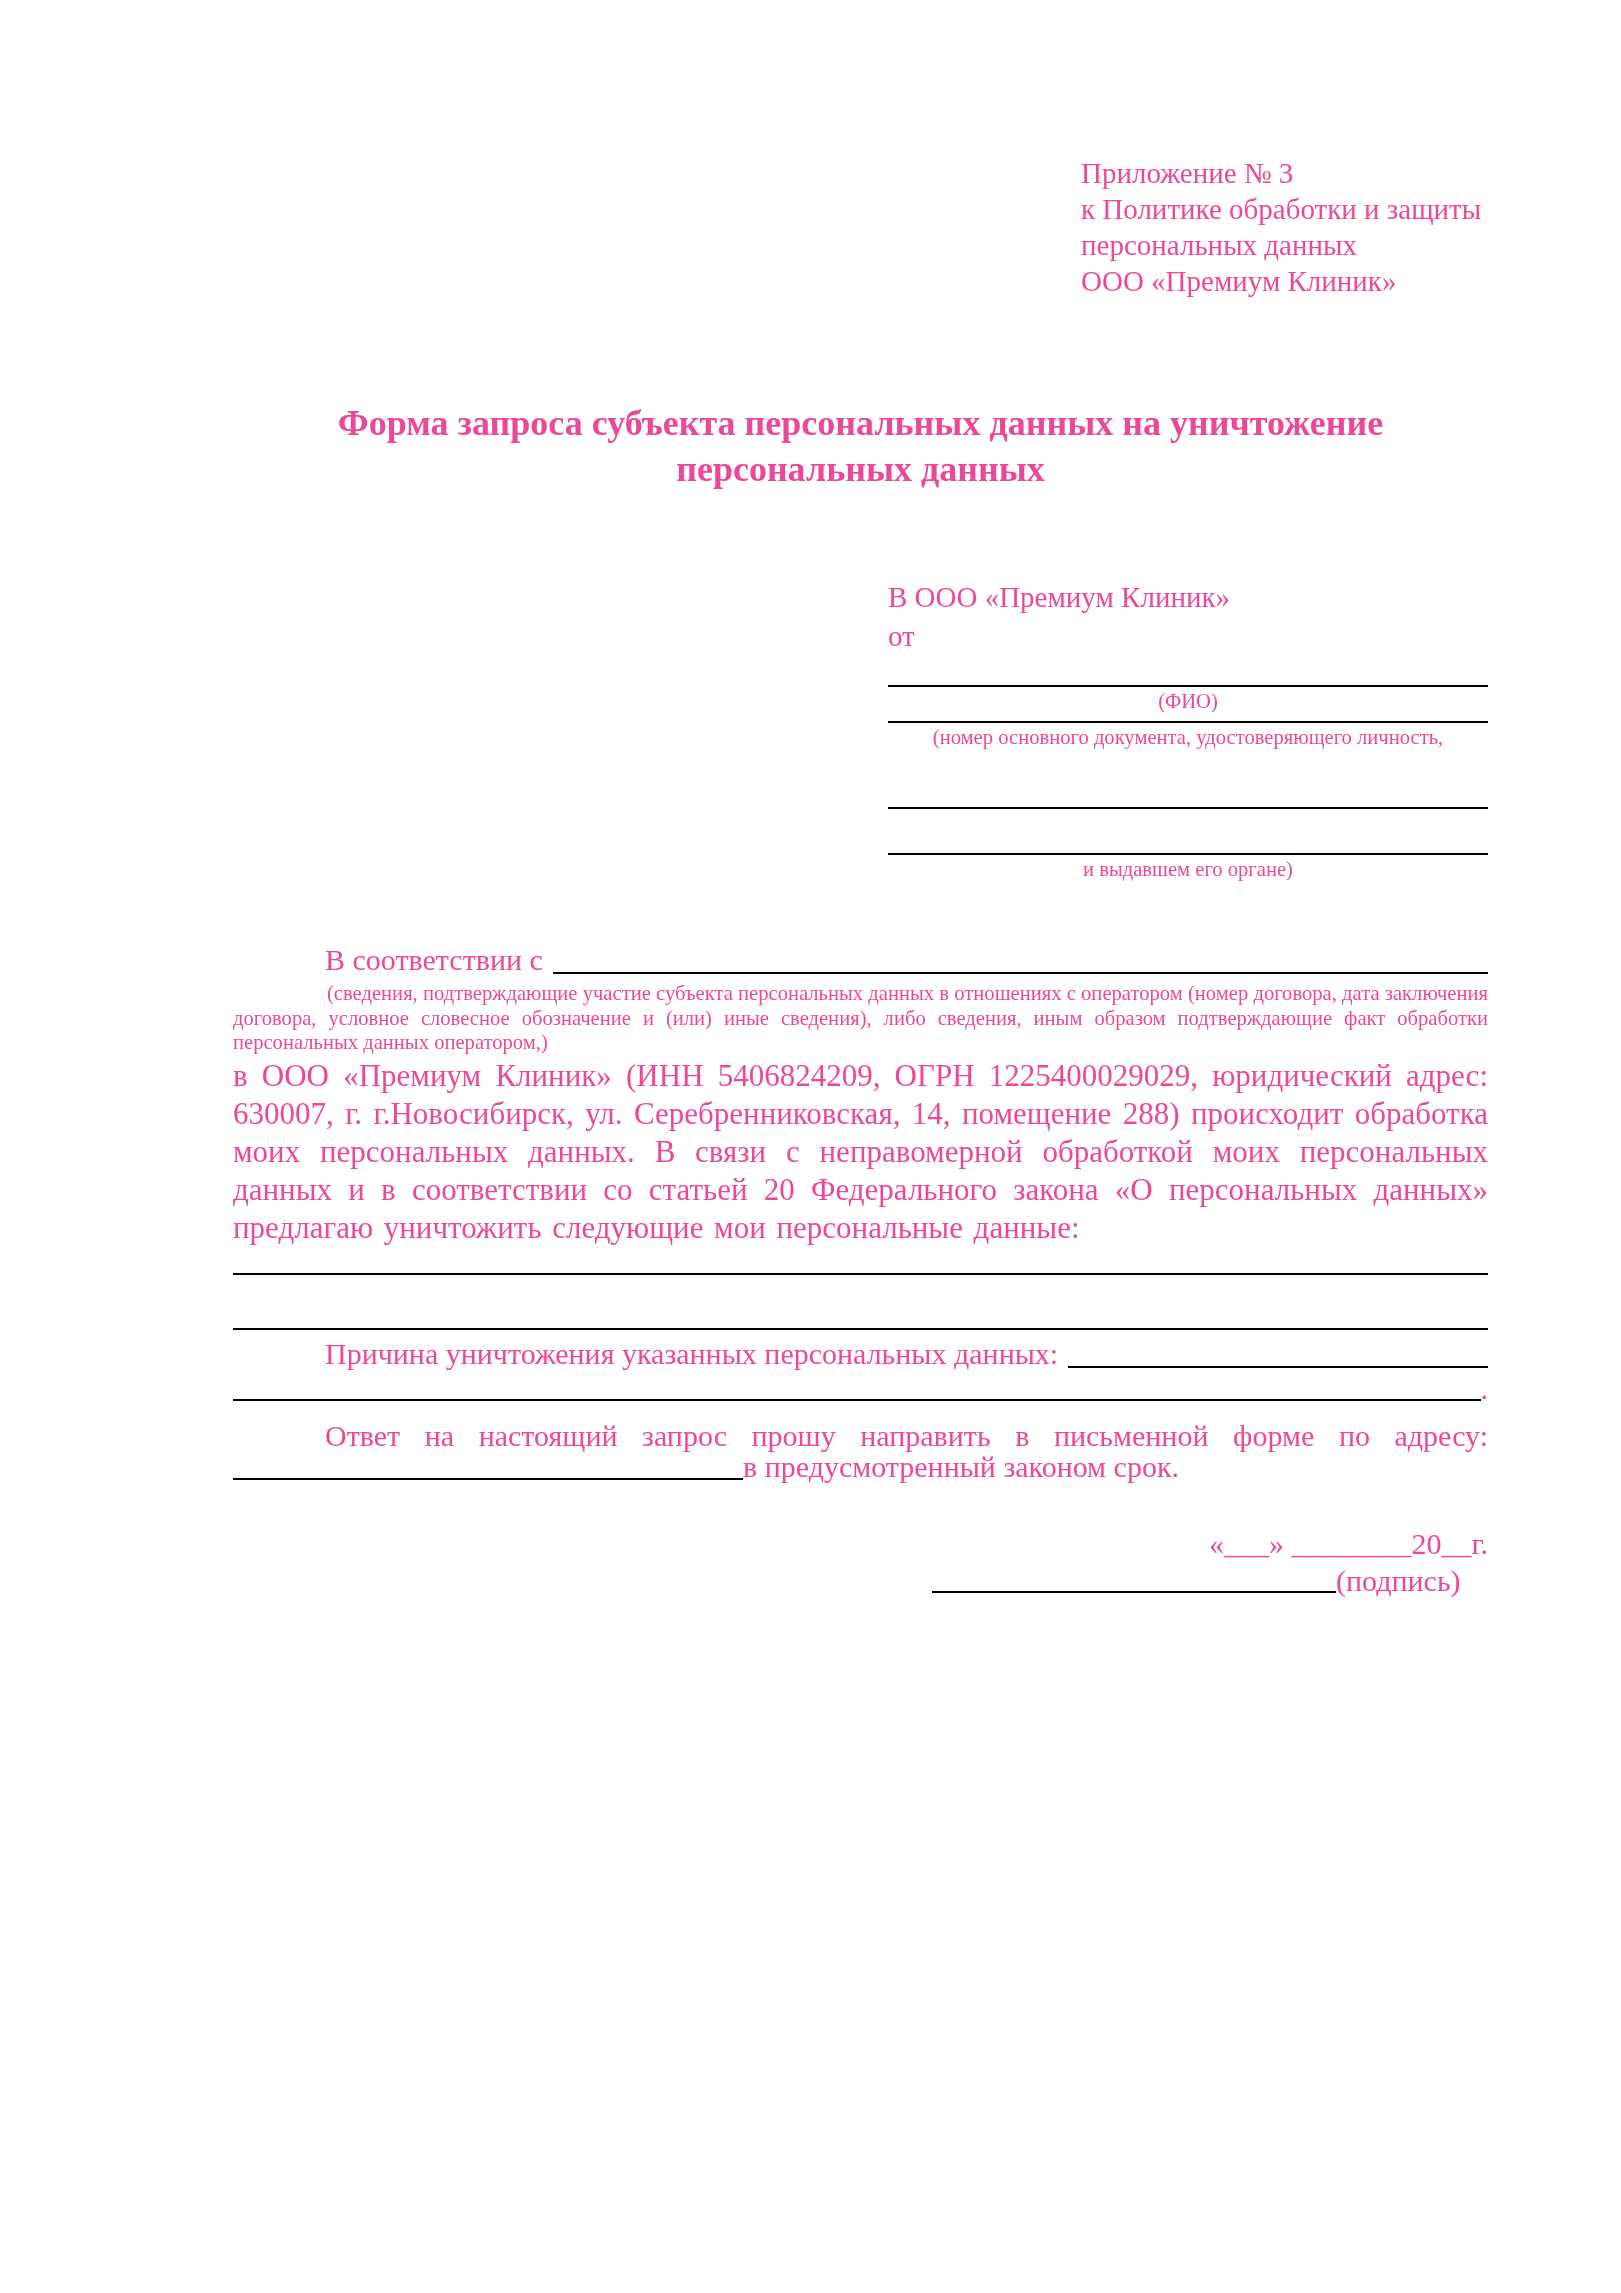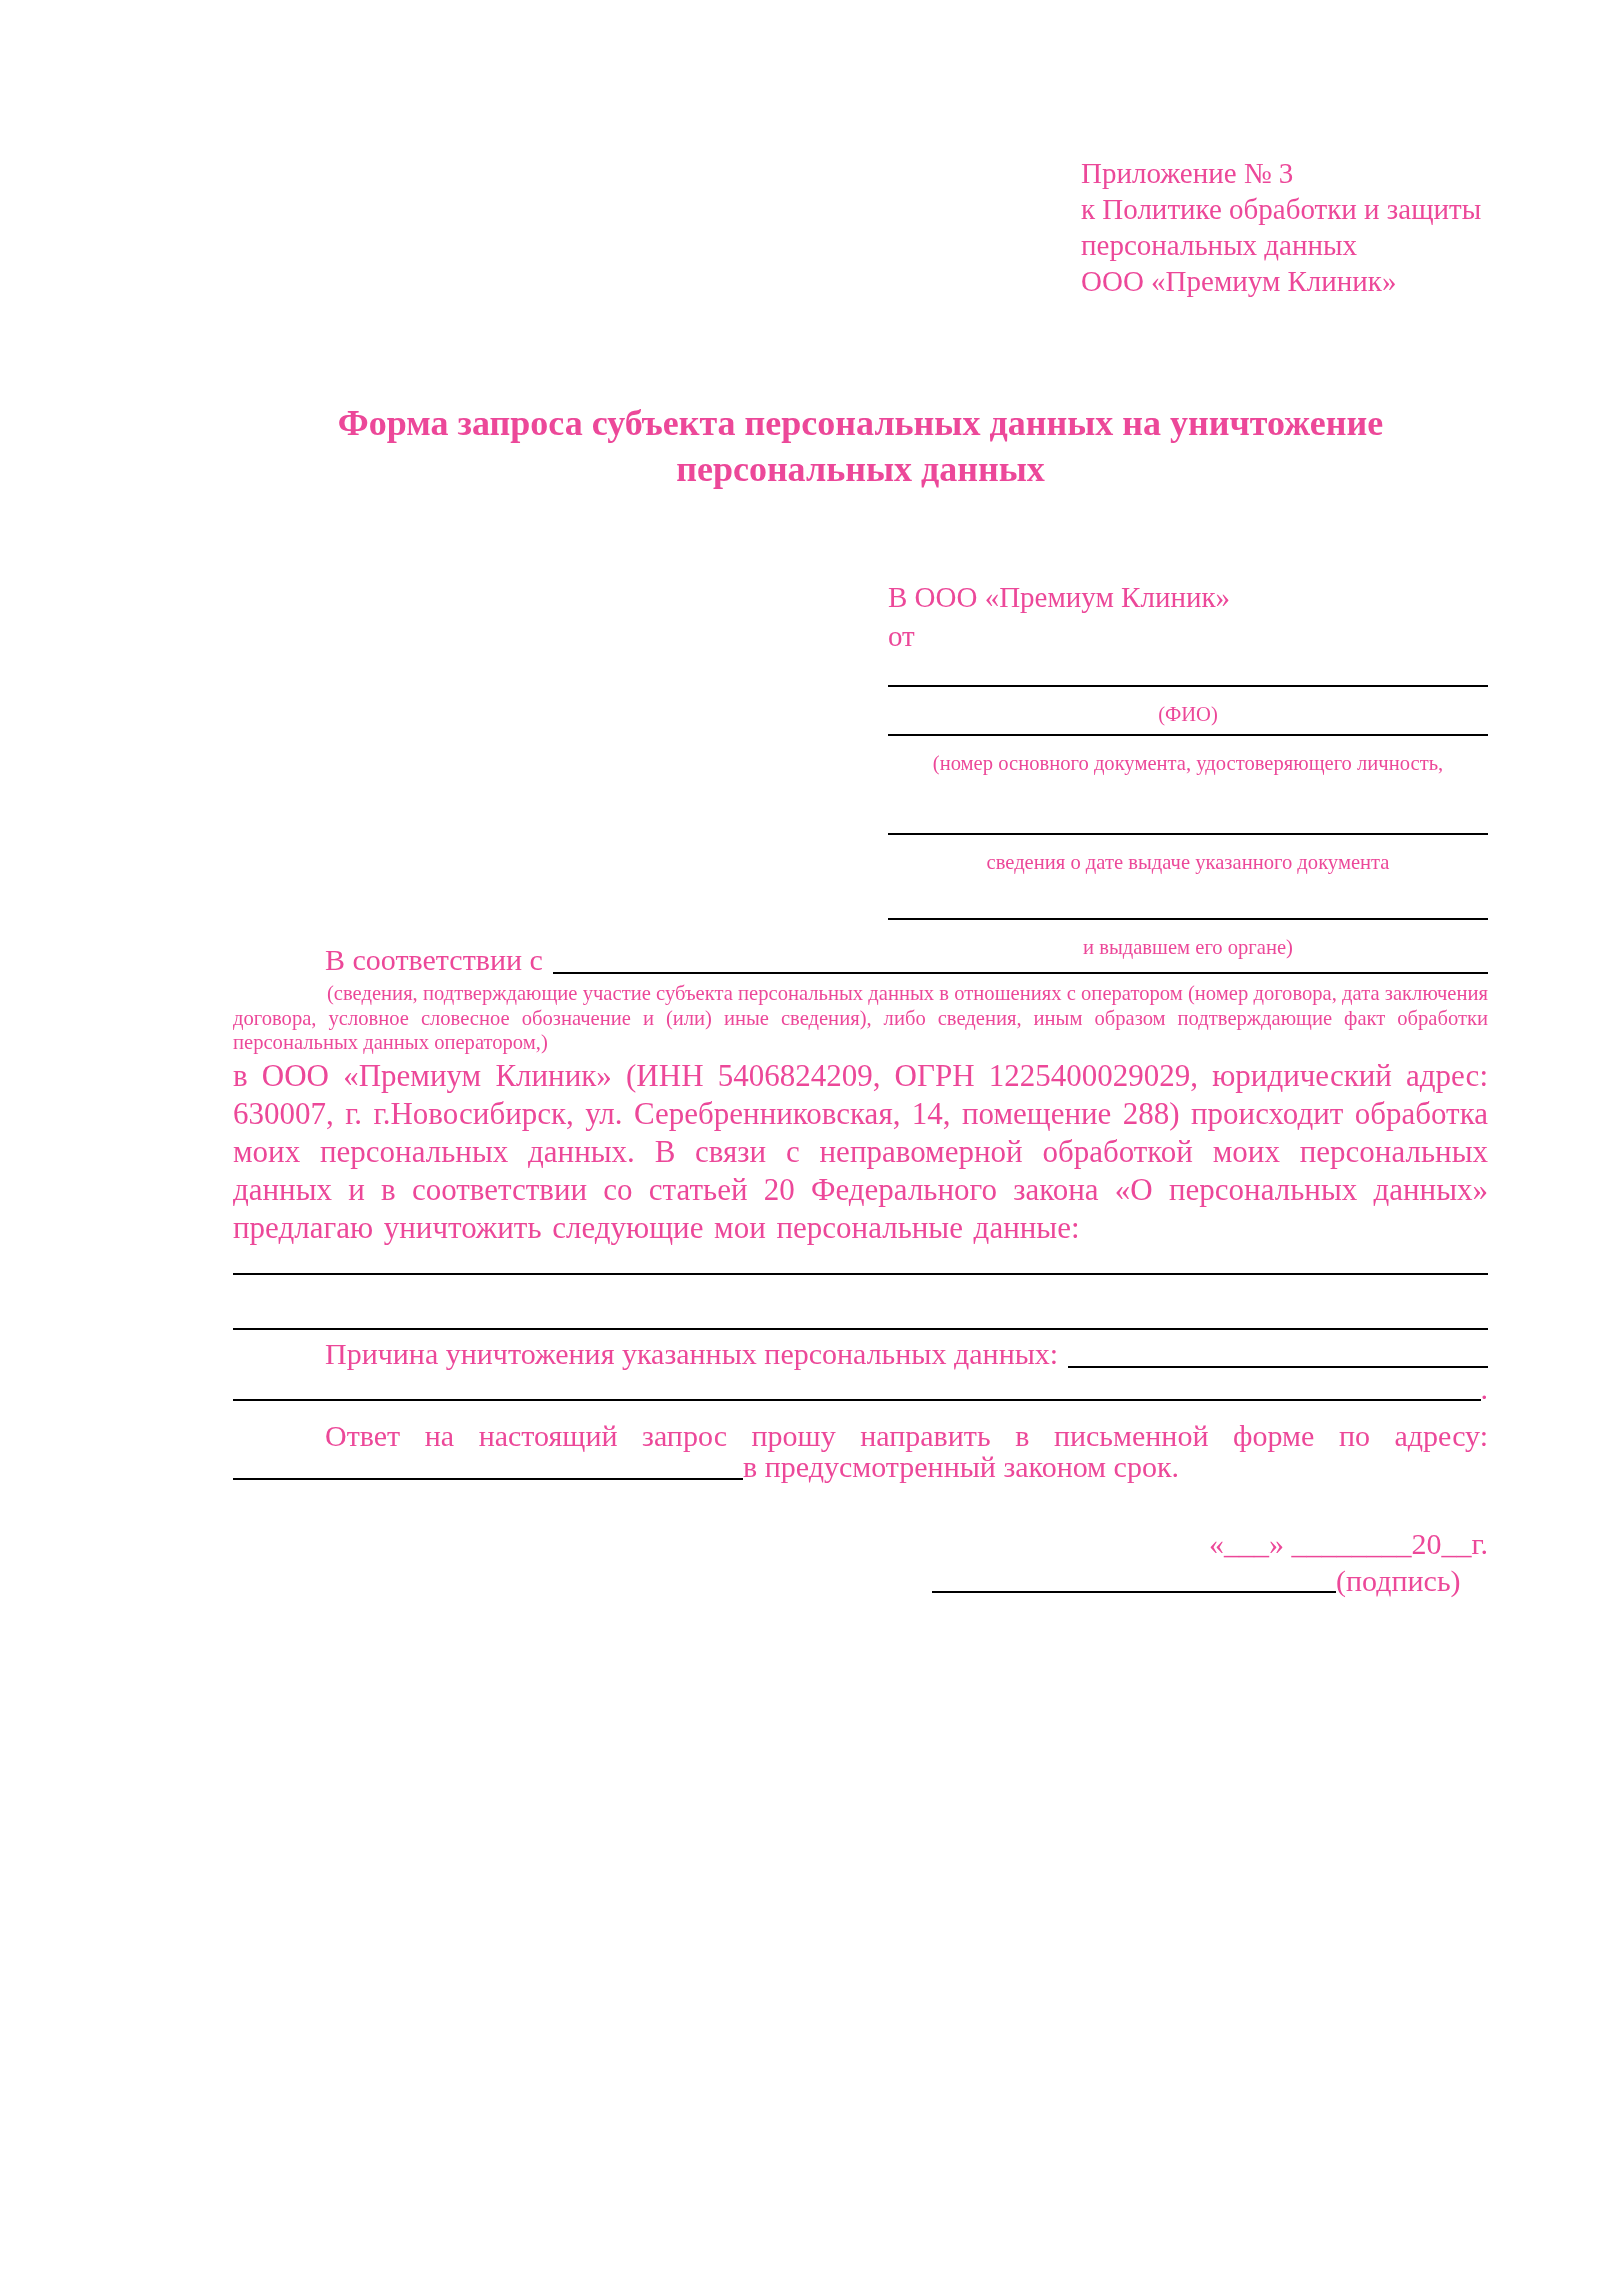--- a/index.html
+++ b/index.html
@@ -26,21 +26,21 @@
 
   
   .addressee { left: 888px; top: 579px; width: 600px; font-size: 29px; line-height: 37px; }
   .addressee .to-line { margin-bottom: 2px; }
   .blankline { border-bottom: 2.9px solid #000; }
   .f1 { height: 30px; }
   .f2 { height: 7.8px; }
   .f3 { height: 57px; }
   .f4 { height: 44px; }
   .fieldcap {
-    text-align: center; font-size: 20.6px; line-height: 24.5px; padding-top: 15px;
+    text-align: center; font-size: 20.6px; line-height: 24.5px; padding-top: 2px;
   }
 
   
   .accordance { left: 233px; top: 941px; width: 1255px; display: flex; font-size: 30px; line-height: 37px; }
   .accordance .lead { margin-left: 92px; white-space: nowrap; }
   .fill { flex: 1 1 auto; border-bottom: 2.9px solid #000; margin-bottom: 3.9px; margin-left: 9.8px; }
 
   
   .note {
     left: 233px; top: 981px; width: 1255px;
@@ -106,21 +106,20 @@
     <div class="to-line">В ООО «Премиум Клиник»</div>
     <div>от</div>
 
     <div class="blankline f1"></div>
     <div class="fieldcap">(ФИО)</div>
 
     <div class="blankline f2"></div>
     <div class="fieldcap">(номер основного документа, удостоверяющего личность,</div>
 
     <div class="blankline f3"></div>
-    <div class="fieldcap">сведения о дате выдаче указанного документа</div>
 
     <div class="blankline f4"></div>
     <div class="fieldcap">и выдавшем его органе)</div>
   </div>
 
   <div class="abs accordance">
     <span class="lead">В соответствии с</span>
     <span class="fill"></span>
   </div>
 

